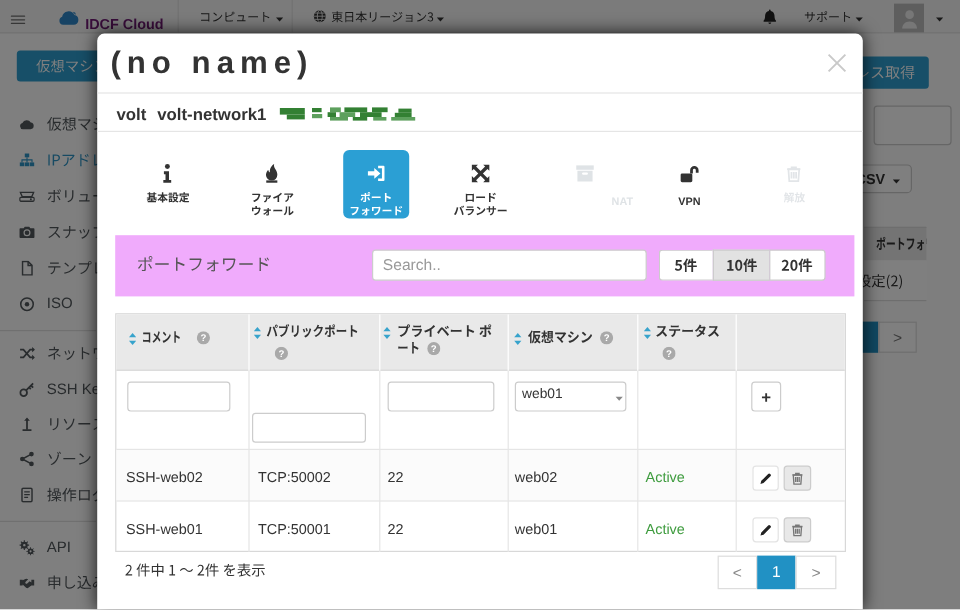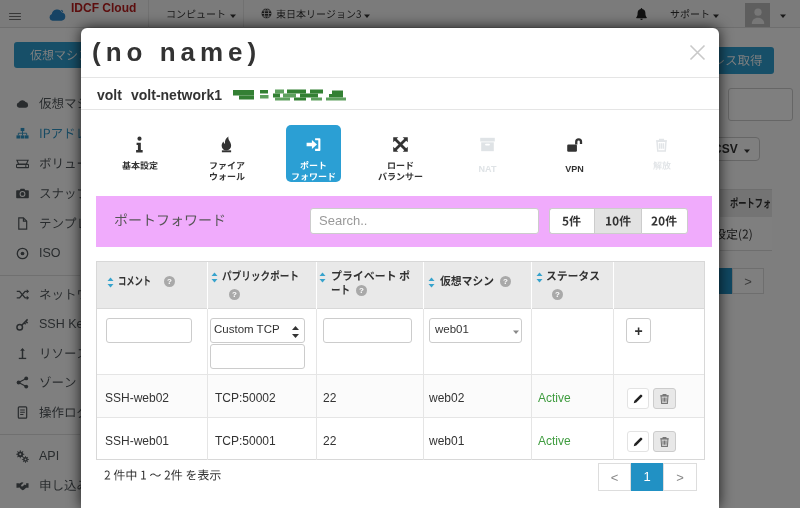--- a/index.html
+++ b/index.html
@@ -9,21 +9,21 @@
 <div style="position:absolute;left:0px;top:0px;width:800px;height:28px;background:#f7f7f7;border-bottom:1px solid #ddd;"></div>
     <div style="position:absolute;left:9px;top:12.5px;width:12px;height:1.5px;background:#6e6e6e;border-radius:1px;"></div>
     <div style="position:absolute;left:9px;top:15.5px;width:12px;height:1.5px;background:#6e6e6e;border-radius:1px;"></div>
     <div style="position:absolute;left:9px;top:18.5px;width:12px;height:1.5px;background:#6e6e6e;border-radius:1px;"></div>
     <div style="position:absolute;left:47px;top:8px;">
       <svg width="20" height="14" viewBox="0 0 28 22">
         <path d="M27 13a6 6 0 0 0-5.2-5.9A8.5 8.5 0 0 0 5.8 9.4 5.5 5.5 0 0 0 7 20h14a6 6 0 0 0 6-6.2z" fill="#2e86c8"></path>
         <path d="M20.5 3.5 a3 3 0 0 1 2.5 3" stroke="#2e86c8" stroke-width="1.6" fill="none"></path>
       </svg>
     </div>
-    <div style="position:absolute;left:71px;top:1px;font:bold 12px 'Liberation Sans';color:#b91c1c;text-align:center;">IDCF&nbsp;Cloud</div>
+    <div style="position:absolute;left:71px;top:13px;font:bold 12px 'Liberation Sans';color:#701a75;text-align:center;">IDCF&nbsp;Cloud</div>
     <div style="position:absolute;left:148px;top:0px;width:1px;height:28px;background:#e2e2e2;"></div>
     <div style="position:absolute;left:243px;top:0px;width:1px;height:28px;background:#e2e2e2;"></div>
     <div style="position:absolute;left:166px;top:9px;">
       <svg width="60.0" height="11.8" viewBox="0 0 60.0 11.8">
         <path d="M1.6 7.5L1.6 8.4C1.9 8.4 2.3 8.3 2.7 8.3L7.6 8.3L7.6 8.9L8.5 8.9C8.5 8.7 8.4 8.3 8.4 7.9L8.4 2.8C8.4 2.5 8.5 2.2 8.5 2C8.3 2 8 2 7.7 2L2.8 2C2.5 2 2 2 1.7 1.9L1.7 2.8C1.9 2.8 2.5 2.8 2.8 2.8L7.6 2.8L7.6 7.5L2.7 7.5C2.3 7.5 1.9 7.5 1.6 7.5ZM12.3 1.5L11.7 2.1C12.4 2.6 13.7 3.7 14.2 4.2L14.8 3.5C14.3 3 13 1.9 12.3 1.5ZM11.4 8.2L11.9 9C13.6 8.7 14.9 8.1 15.9 7.4C17.4 6.5 18.6 5.1 19.2 3.9L18.8 3C18.2 4.3 16.9 5.7 15.4 6.7C14.5 7.3 13.2 7.9 11.4 8.2ZM27.6 1.8C27.6 1.5 27.9 1.2 28.2 1.2C28.6 1.2 28.9 1.5 28.9 1.8C28.9 2.2 28.6 2.5 28.2 2.5C27.9 2.5 27.6 2.2 27.6 1.8ZM27.1 1.8C27.1 2.4 27.6 2.9 28.2 2.9C28.9 2.9 29.4 2.4 29.4 1.8C29.4 1.2 28.9 0.7 28.2 0.7C27.6 0.7 27.1 1.2 27.1 1.8ZM22.8 1.3L21.9 1.3C21.9 1.5 21.9 1.9 21.9 2.1C21.9 2.6 21.9 6.6 21.9 7.6C21.9 8.4 22.4 8.8 23.1 8.9C23.5 9 24.1 9 24.7 9C25.8 9 27.3 8.9 28.2 8.8L28.2 7.9C27.4 8.1 25.8 8.2 24.8 8.2C24.3 8.2 23.8 8.2 23.4 8.1C22.9 8 22.7 7.9 22.7 7.4L22.7 5.2C24 4.9 25.7 4.3 26.8 3.9C27.1 3.8 27.5 3.6 27.8 3.5L27.4 2.7C27.1 2.9 26.8 3 26.5 3.2C25.5 3.6 23.9 4.1 22.7 4.4L22.7 2.1C22.7 1.8 22.8 1.5 22.8 1.3ZM31.5 7.9L31.5 8.7C31.8 8.7 32 8.7 32.3 8.7C32.8 8.7 37.2 8.7 37.8 8.7C38 8.7 38.4 8.7 38.6 8.7L38.6 7.9C38.4 7.9 38 7.9 37.8 7.9L36.8 7.9C36.9 7 37.2 5 37.3 4.4C37.3 4.3 37.3 4.1 37.4 4L36.8 3.8C36.7 3.8 36.4 3.8 36.3 3.8C35.7 3.8 33.6 3.8 33.2 3.8C33 3.8 32.7 3.8 32.4 3.8L32.4 4.6C32.7 4.6 32.9 4.6 33.2 4.6C33.5 4.6 35.8 4.6 36.4 4.6C36.4 5.1 36.1 7.1 35.9 7.9L32.3 7.9C32 7.9 31.7 7.9 31.5 7.9ZM41 4.5L41 5.5C41.3 5.4 41.9 5.4 42.4 5.4C43.2 5.4 47.1 5.4 47.9 5.4C48.4 5.4 48.8 5.4 49 5.5L49 4.5C48.8 4.5 48.4 4.5 47.9 4.5C47.1 4.5 43.1 4.5 42.4 4.5C41.9 4.5 41.3 4.5 41 4.5ZM53.4 7.9C53.4 8.3 53.4 8.8 53.3 9.1L54.3 9.1C54.2 8.8 54.2 8.2 54.2 7.9L54.2 4.6C55.3 5 57 5.6 58.1 6.2L58.5 5.4C57.4 4.9 55.5 4.1 54.2 3.7L54.2 2.1C54.2 1.8 54.2 1.4 54.3 1.1L53.3 1.1C53.4 1.4 53.4 1.8 53.4 2.1C53.4 2.9 53.4 7.4 53.4 7.9Z" fill="#333"></path>
       </svg>
     </div>
     <div style="position:absolute;left:229px;top:11.5px;">
       <svg width="8" height="8" viewBox="0 0 8 8">
         <path d="M1 2.56 L4.0 6.0 L7 2.56 Z" fill="#333"></path>
@@ -323,21 +323,21 @@
       <div style="position:absolute;left:279.5px;top:140px;width:80px;height:11px;text-align:center;"><div style="display:inline-block;"><svg width="45.0" height="10.6" viewBox="0 0 45.0 10.6">
             <path d="M7 0.7L6.3 1C6.6 1.4 6.8 1.9 7 2.3L7.7 2C7.6 1.6 7.2 1.1 7 0.7ZM8.1 0.3L7.4 0.6C7.6 1 7.9 1.5 8.1 1.9L8.8 1.6C8.6 1.2 8.3 0.7 8.1 0.3ZM1.7 5.1C1.4 5.9 0.9 6.9 0.3 7.6L1.6 8.2C2.1 7.5 2.6 6.5 2.9 5.6C3.2 4.7 3.6 3.5 3.7 2.9C3.7 2.7 3.8 2.2 3.9 2L2.6 1.7C2.5 2.8 2.1 4.1 1.7 5.1ZM6.2 4.9C6.5 5.9 6.9 7 7.1 8.1L8.4 7.7C8.2 6.8 7.7 5.3 7.4 4.5C7.1 3.7 6.4 2.3 6.1 1.6L4.9 2C5.2 2.7 5.8 4 6.2 4.9ZM11 1L11 2.2C11.3 2.2 11.7 2.2 11.9 2.2C12.5 2.2 14.9 2.2 15.4 2.2C15.7 2.2 16.1 2.2 16.4 2.2L16.4 1C16.1 1.1 15.7 1.1 15.4 1.1C14.9 1.1 12.5 1.1 11.9 1.1C11.6 1.1 11.3 1.1 11 1ZM17.1 3.6L16.3 3.1C16.2 3.2 16 3.2 15.7 3.2C15.1 3.2 11.8 3.2 11.2 3.2C10.9 3.2 10.6 3.2 10.2 3.2L10.2 4.3C10.6 4.3 11 4.3 11.2 4.3C12 4.3 15.1 4.3 15.6 4.3C15.4 4.8 15.1 5.4 14.6 5.8C14 6.6 12.9 7.1 11.5 7.4L12.4 8.4C13.6 8.1 14.7 7.5 15.6 6.5C16.3 5.8 16.7 4.9 17 4C17 3.9 17.1 3.7 17.1 3.6ZM20.2 1.1L19.3 2C20 2.4 21.1 3.4 21.6 3.9L22.5 3C22 2.4 20.8 1.5 20.2 1.1ZM19 7.1L19.8 8.3C21.1 8 22.2 7.5 23.1 7C24.6 6.1 25.8 4.9 26.5 3.7L25.8 2.4C25.2 3.6 24 5 22.5 5.9C21.6 6.4 20.4 6.9 19 7.1ZM27.5 2.5L27.5 3.7C27.7 3.7 28 3.6 28.5 3.6L29.3 3.6L29.3 4.9C29.3 5.3 29.2 5.6 29.2 5.8L30.5 5.8C30.5 5.6 30.4 5.3 30.4 4.9L30.4 3.6L32.6 3.6L32.6 4C32.6 6.2 31.8 7 30.1 7.6L31 8.5C33.2 7.5 33.7 6.2 33.7 3.9L33.7 3.6L34.4 3.6C34.9 3.6 35.2 3.7 35.4 3.7L35.4 2.5C35.1 2.5 34.9 2.5 34.4 2.5L33.7 2.5L33.7 1.6C33.7 1.2 33.8 0.9 33.8 0.8L32.5 0.8C32.5 0.9 32.6 1.2 32.6 1.6L32.6 2.5L30.4 2.5L30.4 1.6C30.4 1.3 30.5 1 30.5 0.8L29.2 0.8C29.2 1.1 29.3 1.4 29.3 1.6L29.3 2.5L28.5 2.5C28 2.5 27.7 2.5 27.5 2.5ZM36.8 3.8L36.8 5.2C37.2 5.1 37.8 5.1 38.3 5.1C39.3 5.1 42.3 5.1 43.1 5.1C43.5 5.1 43.9 5.2 44.2 5.2L44.2 3.8C43.9 3.8 43.5 3.8 43.1 3.8C42.3 3.8 39.3 3.8 38.3 3.8C37.8 3.8 37.2 3.8 36.8 3.8Z" fill="#333"></path>
           </svg></div></div>
       <div style="position:absolute;left:398.0px;top:108px;">
         <svg width="17" height="17" viewBox="0 0 14 14">
           <rect x="1" y="1.5" width="12" height="3" fill="#dfe3e6"></rect>
           <path d="M1.8 5.2h10.4V12.5H1.8z" fill="#dfe3e6"></path>
           <rect x="5" y="6.3" width="4" height="1.6" rx=".8" fill="#fff"></rect>
         </svg>
       </div>
-      <div style="position:absolute;left:366.5px;top:129px;width:80px;height:11px;text-align:center;"><div style="display:inline-block;font:bold 9px 'Liberation Sans';color:#dfe3e6;">NAT</div></div>
+      <div style="position:absolute;left:366.5px;top:129px;width:80px;height:11px;text-align:right;"><div style="display:inline-block;font:bold 9px 'Liberation Sans';color:#dfe3e6;">NAT</div></div>
       <div style="position:absolute;left:485.0px;top:108px;">
         <svg width="17" height="17" viewBox="0 0 14 14">
           <rect x="1" y="7" width="8" height="6" rx="1" fill="#333"></rect>
           <path d="M7.5 7V4.8a2.9 2.9 0 0 1 5.8 0v1.7h-1.9V4.8a1 1 0 0 0-2 0V7z" fill="#333"></path>
         </svg>
       </div>
       <div style="position:absolute;left:453.5px;top:129px;width:80px;height:11px;text-align:center;"><div style="display:inline-block;font:bold 9px 'Liberation Sans';color:#333;">VPN</div></div>
       <div style="position:absolute;left:572.0px;top:108px;">
         <svg width="17" height="17" viewBox="0 0 14 14">
           <path d="M2.5 4h9M5.5 4V2.8h3V4" fill="none" stroke="#e2e5e8" stroke-width="1.2"></path>
@@ -464,29 +464,20 @@
             <path d="M9 2.3L8.1 1.6C7.9 1.7 7.5 1.8 7 1.8C6.5 1.8 3.8 1.8 3.2 1.8C2.9 1.8 2.2 1.7 1.9 1.7L1.9 3.3C2.1 3.3 2.7 3.2 3.2 3.2C3.7 3.2 6.4 3.2 6.9 3.2C6.6 4.1 6 5.2 5.2 6.1C4.2 7.3 2.6 8.7 0.8 9.4L1.9 10.6C3.4 9.9 4.8 8.7 6 7.4C7 8.4 8 9.6 8.7 10.6L9.9 9.5C9.3 8.7 8 7.2 6.9 6.2C7.7 5.2 8.3 3.9 8.6 3C8.7 2.8 8.9 2.4 9 2.3ZM13 1.3L13 2.8C13.3 2.8 13.8 2.7 14.1 2.7C14.8 2.7 17.8 2.7 18.5 2.7C18.8 2.7 19.3 2.8 19.6 2.8L19.6 1.3C19.3 1.4 18.8 1.4 18.5 1.4C17.8 1.4 14.8 1.4 14.1 1.4C13.8 1.4 13.3 1.4 13 1.3ZM11.7 4.2L11.7 5.7C12 5.7 12.4 5.7 12.8 5.7L15.7 5.7C15.7 6.7 15.5 7.5 15.1 8.2C14.6 8.9 13.9 9.6 13.1 9.9L14.4 10.9C15.3 10.3 16.2 9.5 16.5 8.7C16.9 7.9 17.2 6.9 17.2 5.7L19.8 5.7C20.1 5.7 20.5 5.7 20.8 5.7L20.8 4.2C20.5 4.3 20.1 4.3 19.8 4.3C19.2 4.3 13.4 4.3 12.8 4.3C12.4 4.3 12 4.3 11.7 4.2ZM22.6 4.8L22.6 6.6C23 6.6 23.7 6.5 24.3 6.5C25.6 6.5 29.2 6.5 30.1 6.5C30.6 6.5 31.1 6.6 31.4 6.6L31.4 4.8C31.1 4.8 30.6 4.9 30.1 4.9C29.2 4.9 25.6 4.9 24.3 4.9C23.8 4.9 23 4.8 22.6 4.8ZM38.5 1L37 0.5C36.9 0.9 36.7 1.4 36.5 1.7C35.9 2.7 34.9 4.3 33 5.5L34.2 6.5C35.3 5.7 36.3 4.6 37.1 3.5L40.2 3.5C40 4.2 39.5 5.2 39 6C38.3 5.6 37.6 5.1 37 4.7L36.1 5.8C36.6 6.2 37.3 6.7 38 7.2C37.1 8.2 35.9 9.1 34.1 9.7L35.3 10.9C37 10.2 38.2 9.2 39.2 8.2C39.6 8.5 40 8.9 40.3 9.2L41.4 7.9C41 7.6 40.6 7.3 40.2 6.9C40.9 5.8 41.5 4.5 41.8 3.6C41.9 3.3 42 3 42.1 2.8L41 2.1C40.8 2.1 40.4 2.2 40.1 2.2L37.9 2.2C38 1.9 38.3 1.4 38.5 1ZM52.2 2.3L51.3 1.6C51.1 1.7 50.7 1.8 50.2 1.8C49.7 1.8 47 1.8 46.4 1.8C46.1 1.8 45.4 1.7 45.1 1.7L45.1 3.3C45.3 3.3 45.9 3.2 46.4 3.2C46.9 3.2 49.6 3.2 50.1 3.2C49.8 4.1 49.2 5.2 48.4 6.1C47.4 7.3 45.8 8.7 44 9.4L45.1 10.6C46.6 9.9 48 8.7 49.2 7.4C50.2 8.4 51.2 9.6 51.9 10.6L53.1 9.5C52.5 8.7 51.2 7.2 50.1 6.2C50.9 5.2 51.5 3.9 51.8 3C51.9 2.8 52.1 2.4 52.2 2.3Z" fill="#333"></path>
           </svg>
         </div>
         <div style="position:absolute;left:455px;top:27px;">
           <svg width="11" height="11" viewBox="0 0 11 11">
             <circle cx="5.5" cy="5.5" r="5.5" fill="#a9a9a9"></circle>
             <text x="5.5" y="8.2" font-family="Liberation Sans" font-size="8" font-weight="bold" fill="#fff" text-anchor="middle">?</text>
           </svg>
         </div>
         <div style="position:absolute;left:9px;top:56px;width:86px;height:25px;background:#fff;border:1px solid #ccc;border-radius:3px;"></div>
-        <div style="position:absolute;left:113px;top:56px;width:95px;height:25px;background:#fff;border:1px solid #ccc;border-radius:3px;">
-          <div style="font:11.5px 'Liberation Sans';color:#333;margin:4px 0 0 3px;">Custom TCP</div>
-          <div style="position:absolute;left:80px;top:6px;">
-            <svg width="9" height="14" viewBox="0 0 9 14">
-              <path d="M4.5 1 8 5H1z" fill="#333"></path>
-              <path d="M4.5 13 1 9h7z" fill="#333"></path>
-            </svg>
-          </div>
-        </div>
         <div style="position:absolute;left:113px;top:82px;width:95px;height:25px;background:#fff;border:1px solid #ccc;border-radius:3px;"></div>
         <div style="position:absolute;left:226px;top:56px;width:89px;height:25px;background:#fff;border:1px solid #ccc;border-radius:3px;"></div>
         <div style="position:absolute;left:332px;top:56px;width:93px;height:25px;background:#fff;border:1px solid #ccc;border-radius:3px;">
           <div style="font:11.5px 'Liberation Sans';color:#333;margin:4px 0 0 5px;">web01</div>
           <div style="position:absolute;left:82px;top:9px;">
             <svg width="8" height="8" viewBox="0 0 8 8">
               <path d="M1 2.56 L4.0 6.0 L7 2.56 Z" fill="#888"></path>
             </svg>
           </div>
         </div>

